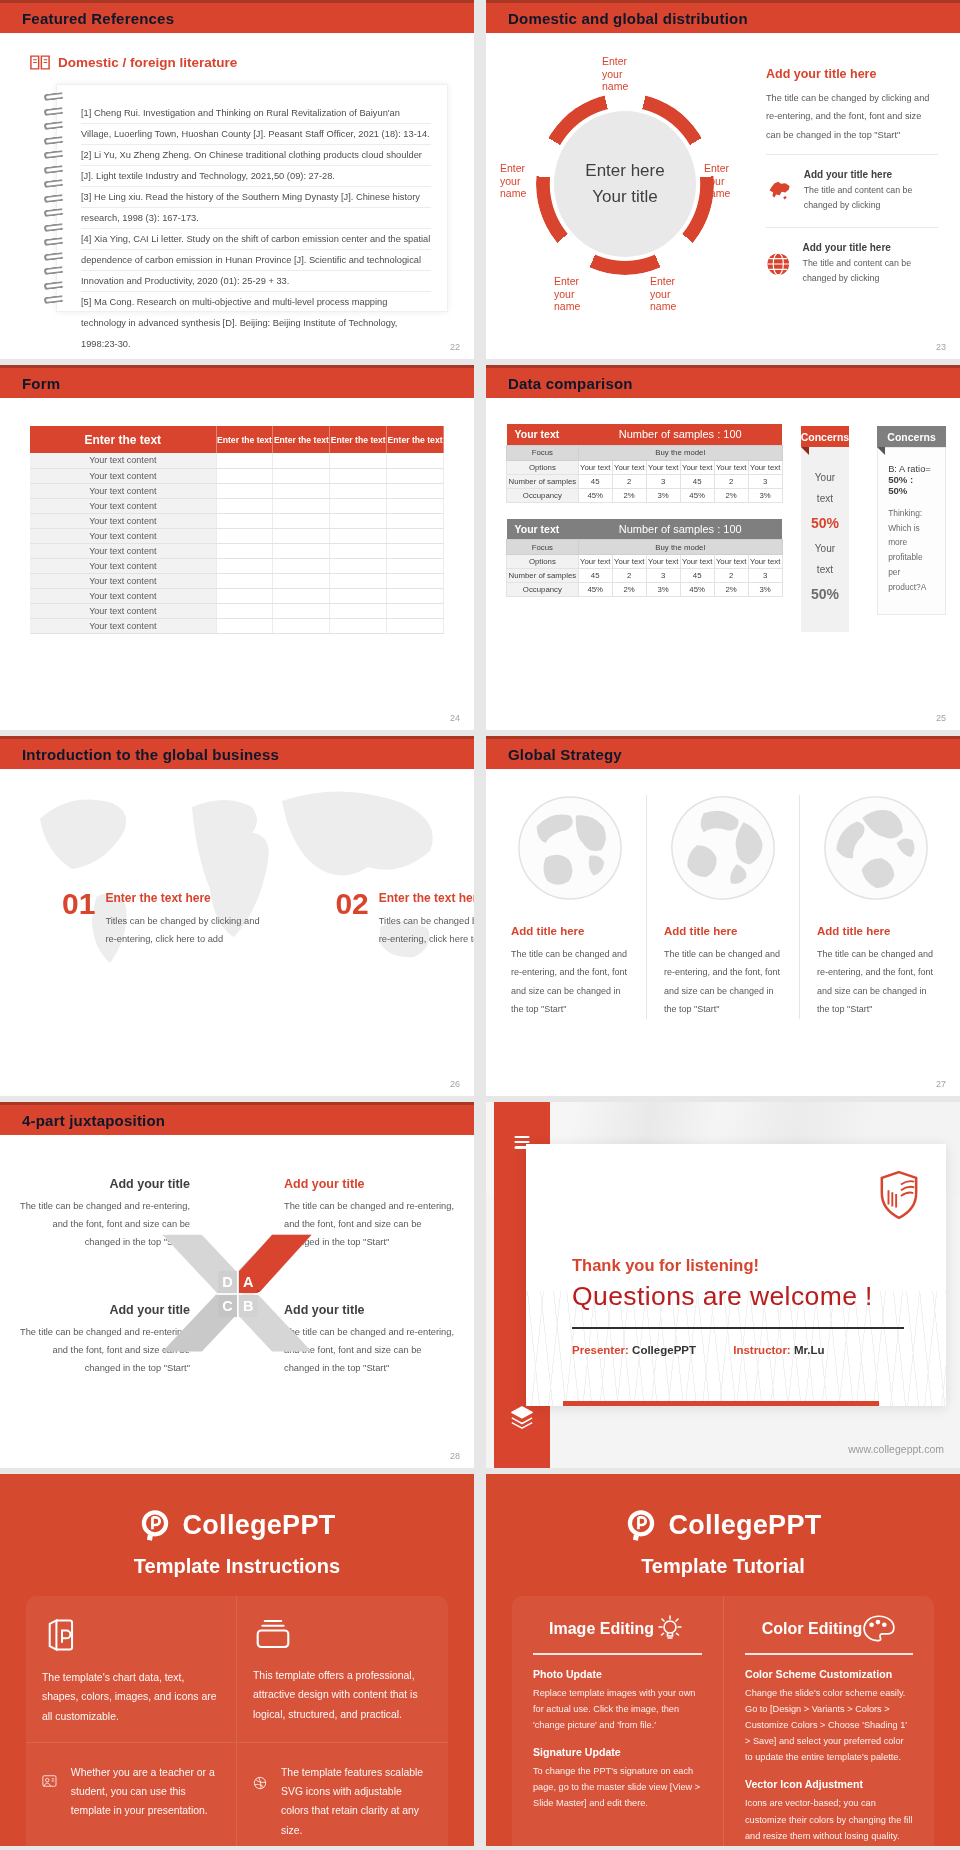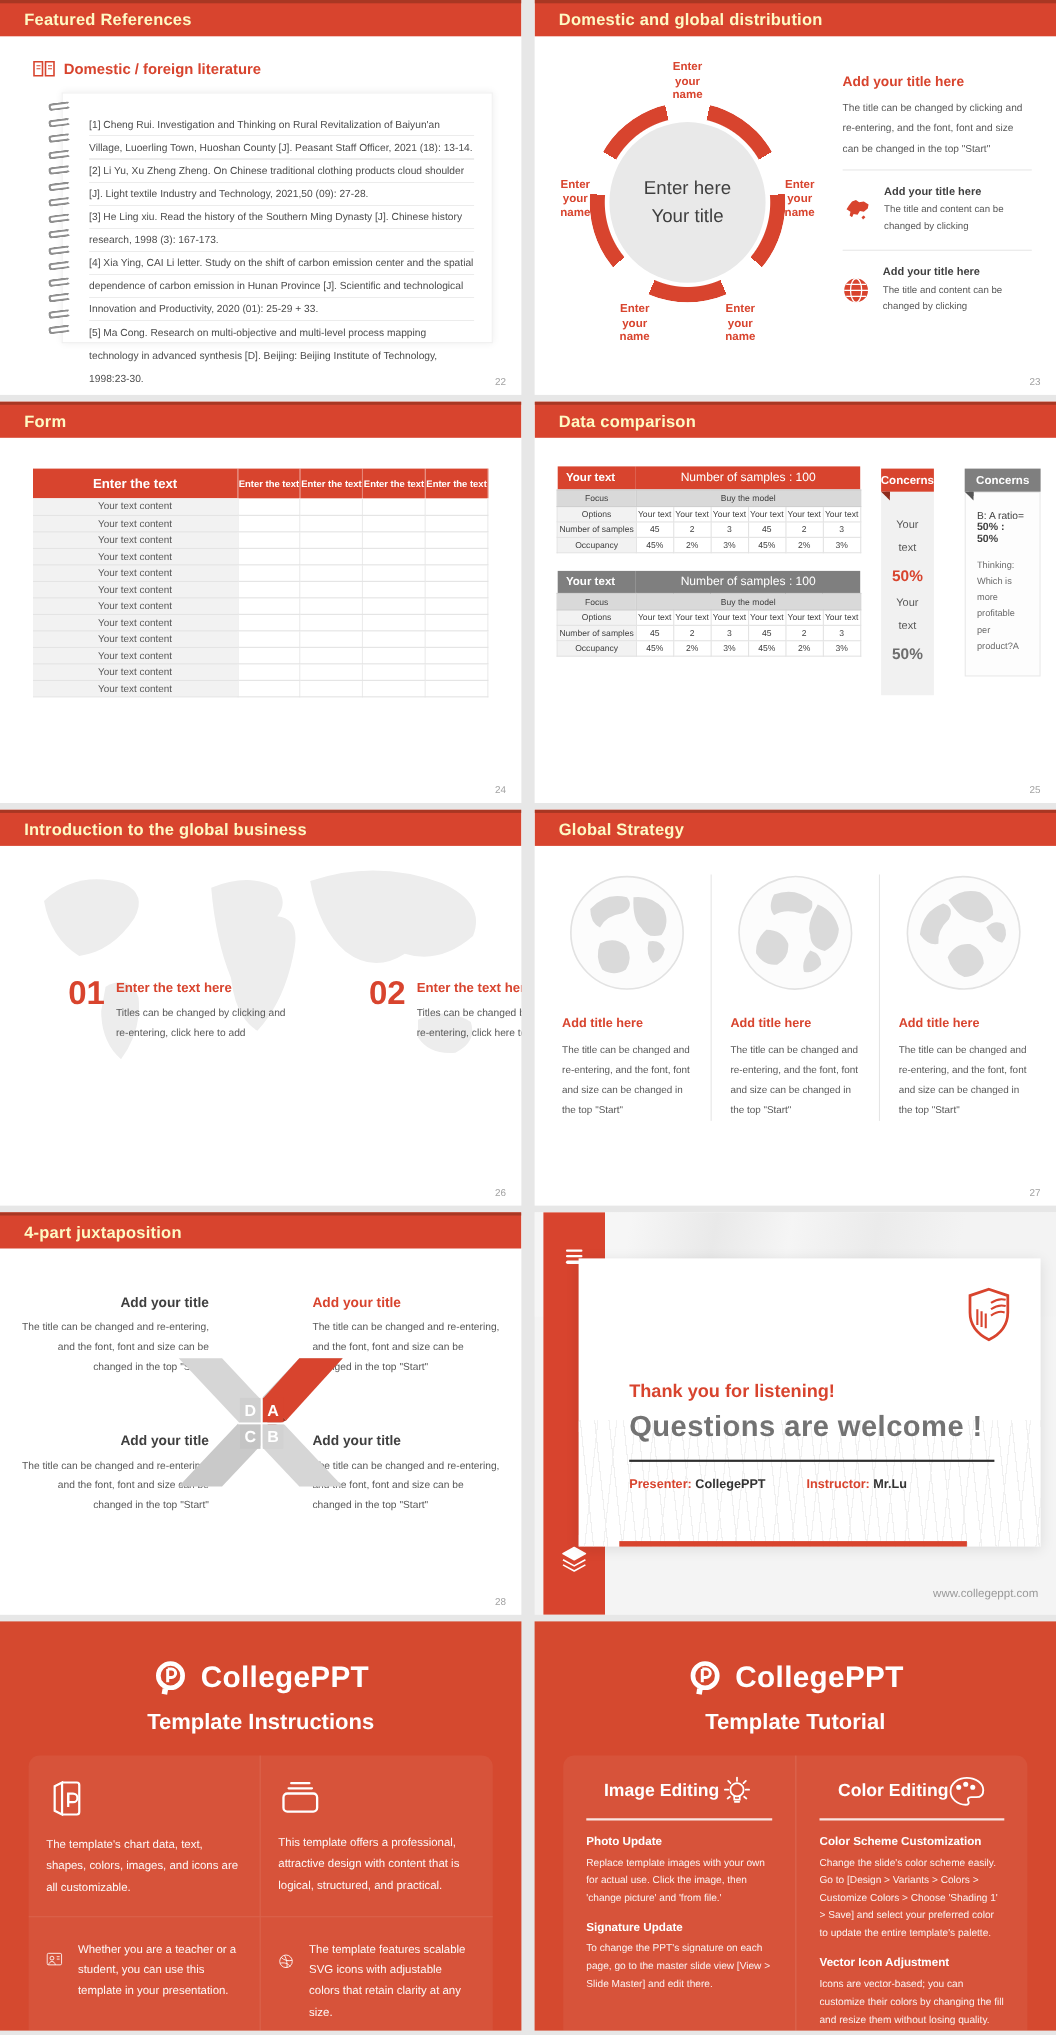--- a/index.html
+++ b/index.html
@@ -1,42 +1,42 @@
 <!DOCTYPE html>
 <html><head>
 <meta charset="utf-8">
 <style>
   :root{ --accent:#d8442e; --accent-dark:#a83723; --gray-head:#7f7f7f; }
   *{box-sizing:border-box; margin:0; padding:0;}
   html,body{width:960px;}
   body{background:#e7e7e7; font-family:"Liberation Sans", sans-serif; width:960px; height:1850px; overflow:hidden;}
   .page{display:grid; grid-template-columns:474px 474px; grid-template-rows:359px 365px 360px 366px 372px; gap:6px 12px;}
   .slide{position:relative; background:#fff; overflow:hidden;}
-  .bar{height:33px; background:var(--accent); border-top:3px solid var(--accent-dark); color:#fef9c3; display:flex; align-items:center; padding-left:22px; font-weight:bold; font-size:15px; letter-spacing:.2px;}
+  .bar{height:33px; background:var(--accent); border-top:3px solid var(--accent-dark); color:#0f172a; display:flex; align-items:center; padding-left:22px; font-weight:bold; font-size:15px; letter-spacing:.2px;}
   .pagenum{position:absolute; right:14px; bottom:7px; font-size:9px; color:#a3a3a3;}
 
   
   .s22-content{padding:22px 26px 0 30px;}
   .lit-header{display:flex; align-items:center; gap:8px; color:var(--accent); font-weight:bold; font-size:13.5px;}
   .notebook{margin:14px 0 0 26px; position:relative; border:1px solid #f0f0f0; box-shadow:0 0 7px rgba(0,0,0,.07); padding:18px 16px 10px 24px; height:228px; background:#fff;}
   .rings{position:absolute; left:-13px; top:8px; bottom:8px; width:22px; display:flex; flex-direction:column; justify-content:space-between;}
   .ring{width:20px; height:7px; border:2px solid #8f8f8f; border-right-color:transparent; border-radius:4px; transform:rotate(-7deg); background:#fff;}
   .refs{font-size:9.3px; color:#4d4d4d; line-height:21px; height:100%;
         background:repeating-linear-gradient(to bottom, transparent 0 20px, #ececec 20px 21px);}
   .refs p{margin:0;}
 
   
   .s23-content{display:flex; padding:22px 16px 0 12px;}
   .diagram{width:254px; height:258px; position:relative; flex:none;}
   .d-ring{position:absolute; inset:38px; border-radius:50%;
     background:conic-gradient(from 0deg, transparent 0 13deg, var(--accent) 13deg 59deg, transparent 59deg 85deg, var(--accent) 85deg 131deg, transparent 131deg 157deg, var(--accent) 157deg 203deg, transparent 203deg 229deg, var(--accent) 229deg 275deg, transparent 275deg 301deg, var(--accent) 301deg 347deg, transparent 347deg 360deg);
     -webkit-mask:radial-gradient(closest-side, transparent 84%, #000 85%);
             mask:radial-gradient(closest-side, transparent 84%, #000 85%);}
   .d-blob{position:absolute; inset:56px; border-radius:50%; background:#e9e9e9; display:flex; flex-direction:column; align-items:center; justify-content:center; color:#3f3f3f; font-size:17px; line-height:1.55;}
-  .d-label{position:absolute; width:46px; text-align:center; color:var(--accent); font-weight:bold; font-size:10.5px; line-height:1.2;}
+  .d-label{position:absolute; width:46px; color:var(--accent); font-weight:normal; font-size:10.5px; line-height:1.2;}
   .dl-top{top:0; left:50%; transform:translateX(-50%);}
   .dl-left{left:2px; top:50%; transform:translateY(-58%);}
   .dl-right{right:2px; top:50%; transform:translateY(-58%);}
   .dl-bl{left:56px; bottom:0;}
   .dl-br{right:56px; bottom:0;}
   .s23-right{flex:1; padding:12px 6px 0 14px;}
   .s23-right h3{color:var(--accent); font-size:12.5px; margin-bottom:8px;}
   .s23-body{font-size:9.2px; color:#595959; line-height:2.0;}
   .s23-div{border-top:1px solid #e8e8e8; margin:10px 0;}
   .s23-item{display:flex; gap:12px; align-items:center; padding:4px 0;}
@@ -112,21 +112,21 @@
   .ty-burger{position:absolute; left:50%; transform:translateX(-50%); top:34px; display:flex; flex-direction:column; gap:3px;}
   .ty-burger i{display:block; width:15px; height:2.2px; background:#fff; border-radius:2px;}
   .ty-layers{position:absolute; left:50%; transform:translateX(-50%); bottom:38px;}
   .ty-card{position:absolute; left:40px; top:42px; right:14px; bottom:62px; background:#fff; box-shadow:0 2px 12px rgba(0,0,0,.10);}
   .ty-mesh{position:absolute; left:0; right:0; bottom:0; height:115px; opacity:.45;
     background:repeating-linear-gradient(84deg,#dedede 0 1px, transparent 1px 13px),
                repeating-linear-gradient(96deg,#e2e2e2 0 1px, transparent 1px 17px);}
   .ty-shield{position:absolute; right:26px; top:26px;}
   .ty-text{position:absolute; left:46px; top:112px;}
   .ty-line1{color:var(--accent); font-weight:bold; font-size:16.5px;}
-  .ty-line2{color:#737373; font-weight:bold; font-size:26.5px; margin-top:6px; letter-spacing:.4px;}
+  .ty-line2{color:#b91c1c; font-weight:normal; font-size:26.5px; margin-top:6px; letter-spacing:.4px;}
   .ty-rule{width:332px; border-bottom:2px solid #2f2f2f; margin-top:15px;}
   .ty-pres{margin-top:15px; font-size:11.5px; font-weight:bold; color:#333;}
   .ty-pres .lab{color:var(--accent);}
   .ty-pres .inst{margin-left:34px;}
   .ty-strip{position:absolute; left:37px; bottom:0; width:316px; height:5px; background:var(--accent);}
   .ty-site{position:absolute; right:16px; bottom:13px; font-size:10.5px; color:#9a9a9a;}
 
   
   .footer{background:#d5492f; color:#fff; padding:22px 26px 0; position:relative; overflow:hidden;}
   .brand{display:flex; align-items:center; justify-content:center; gap:10px; margin-top:12px;}

